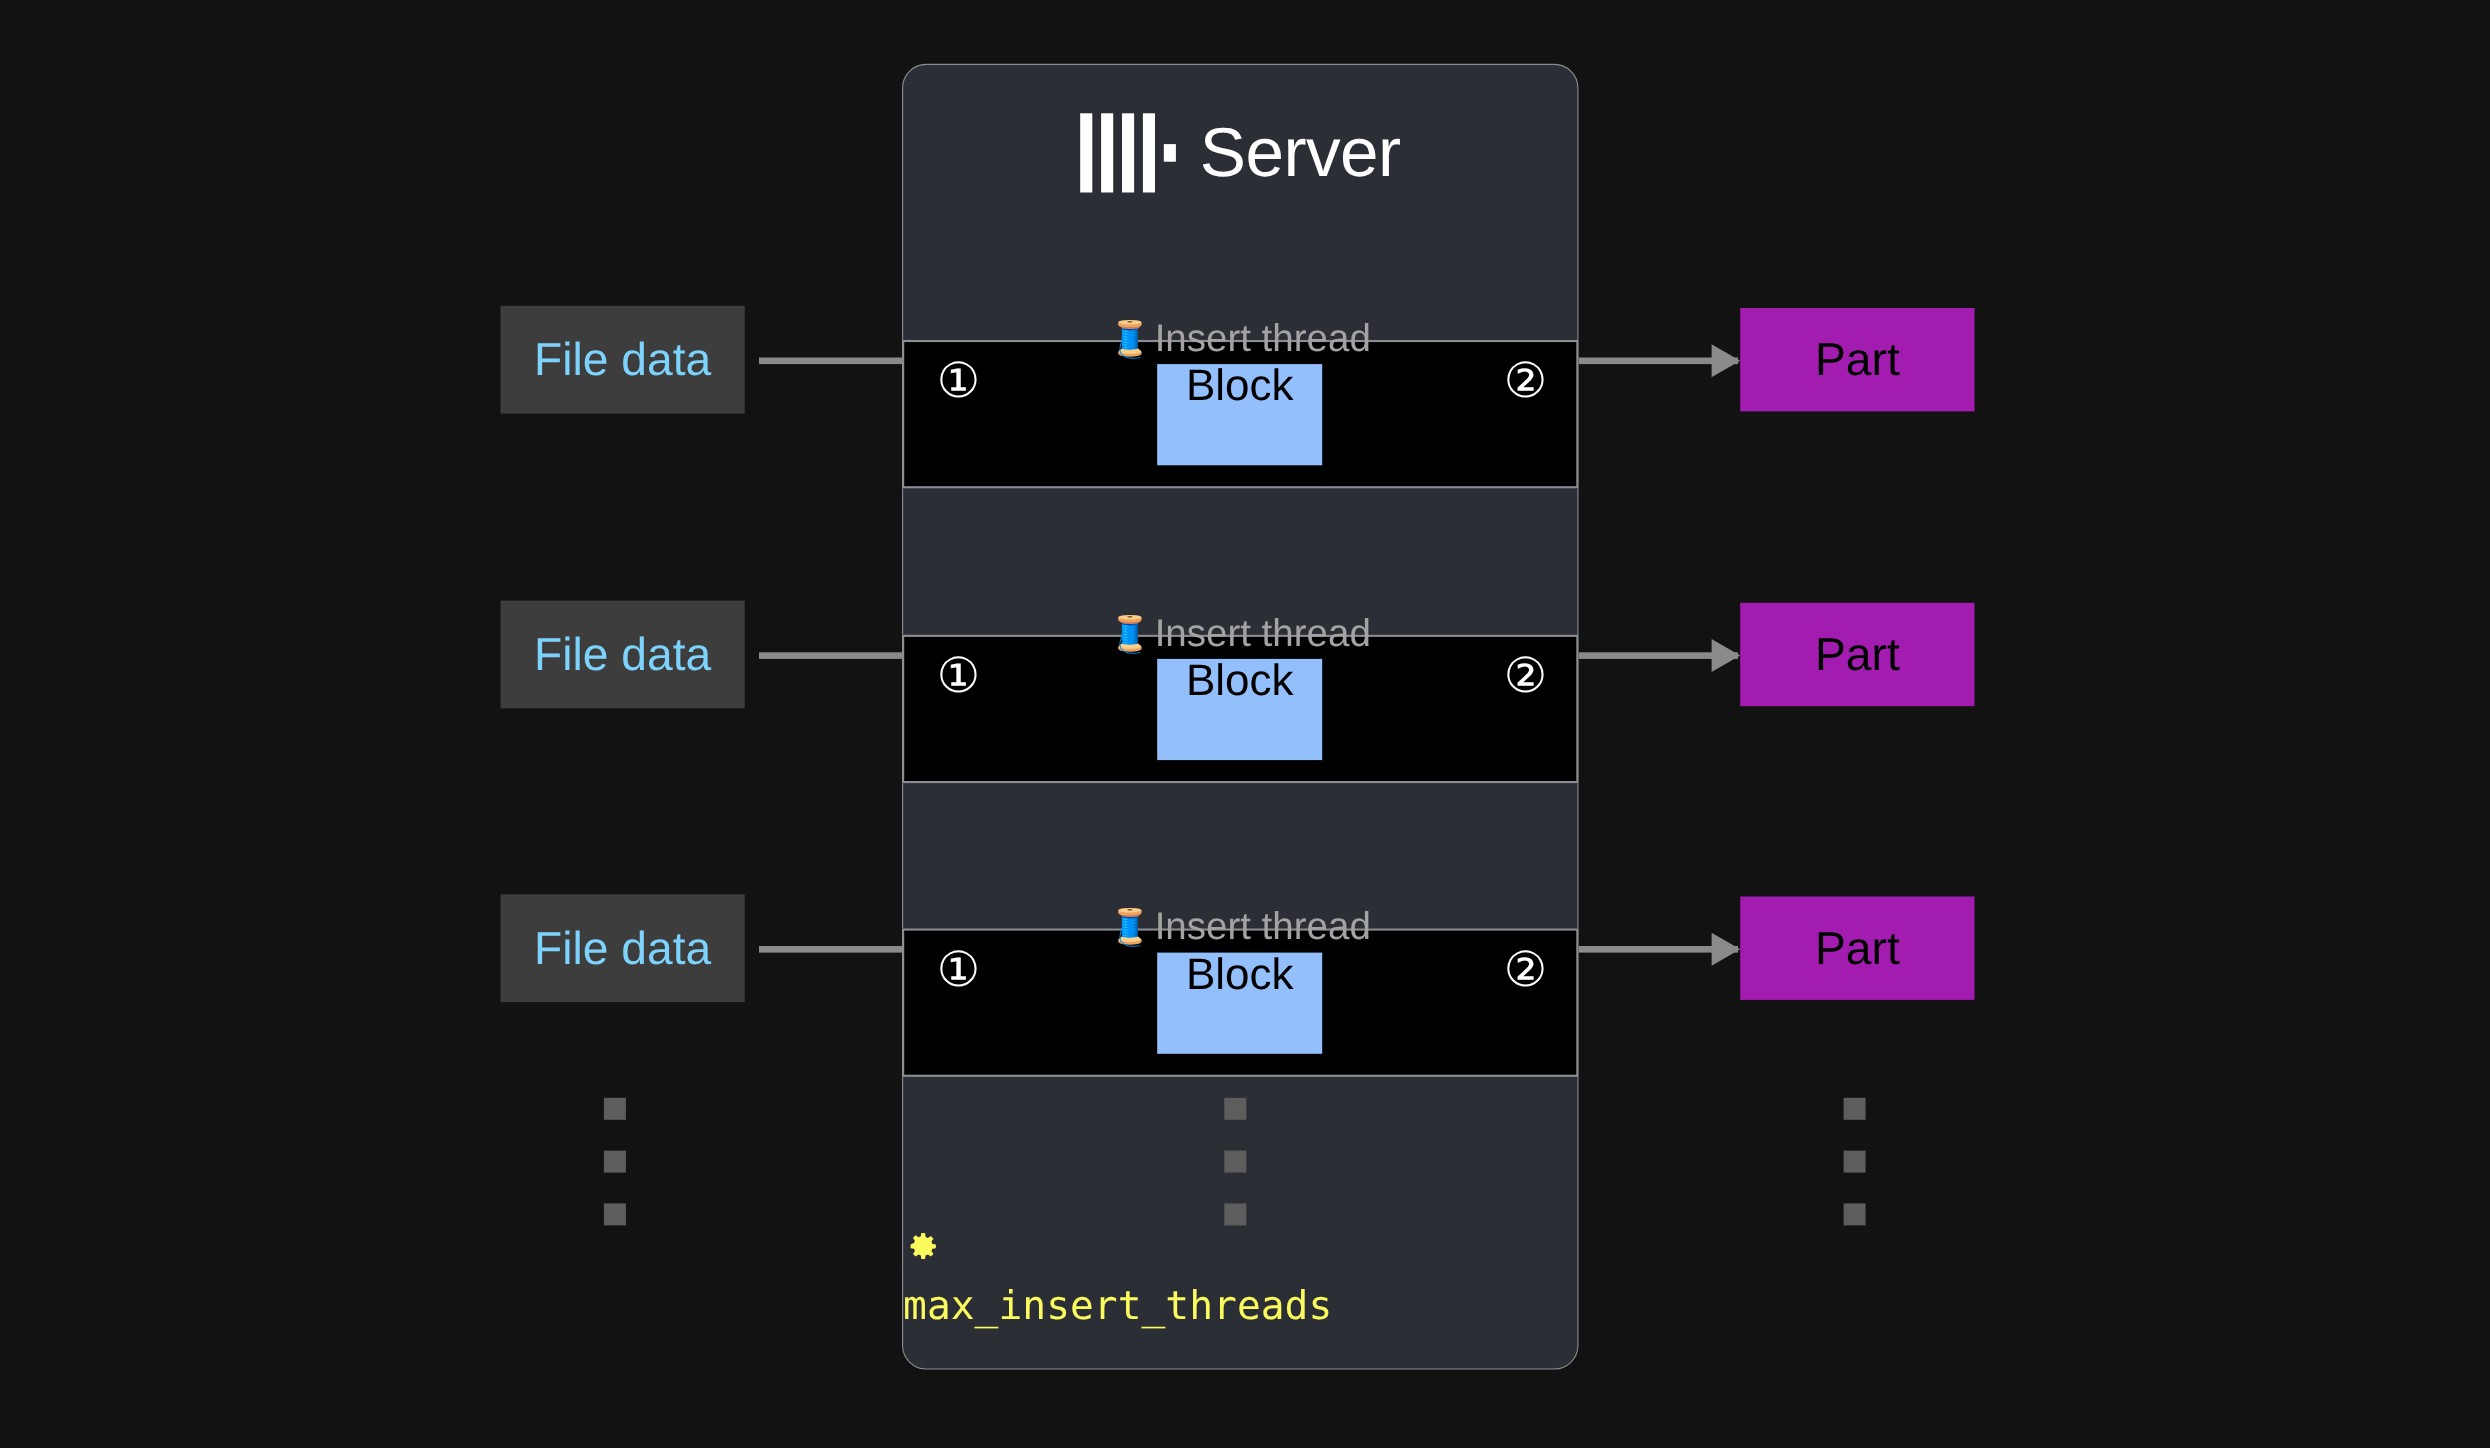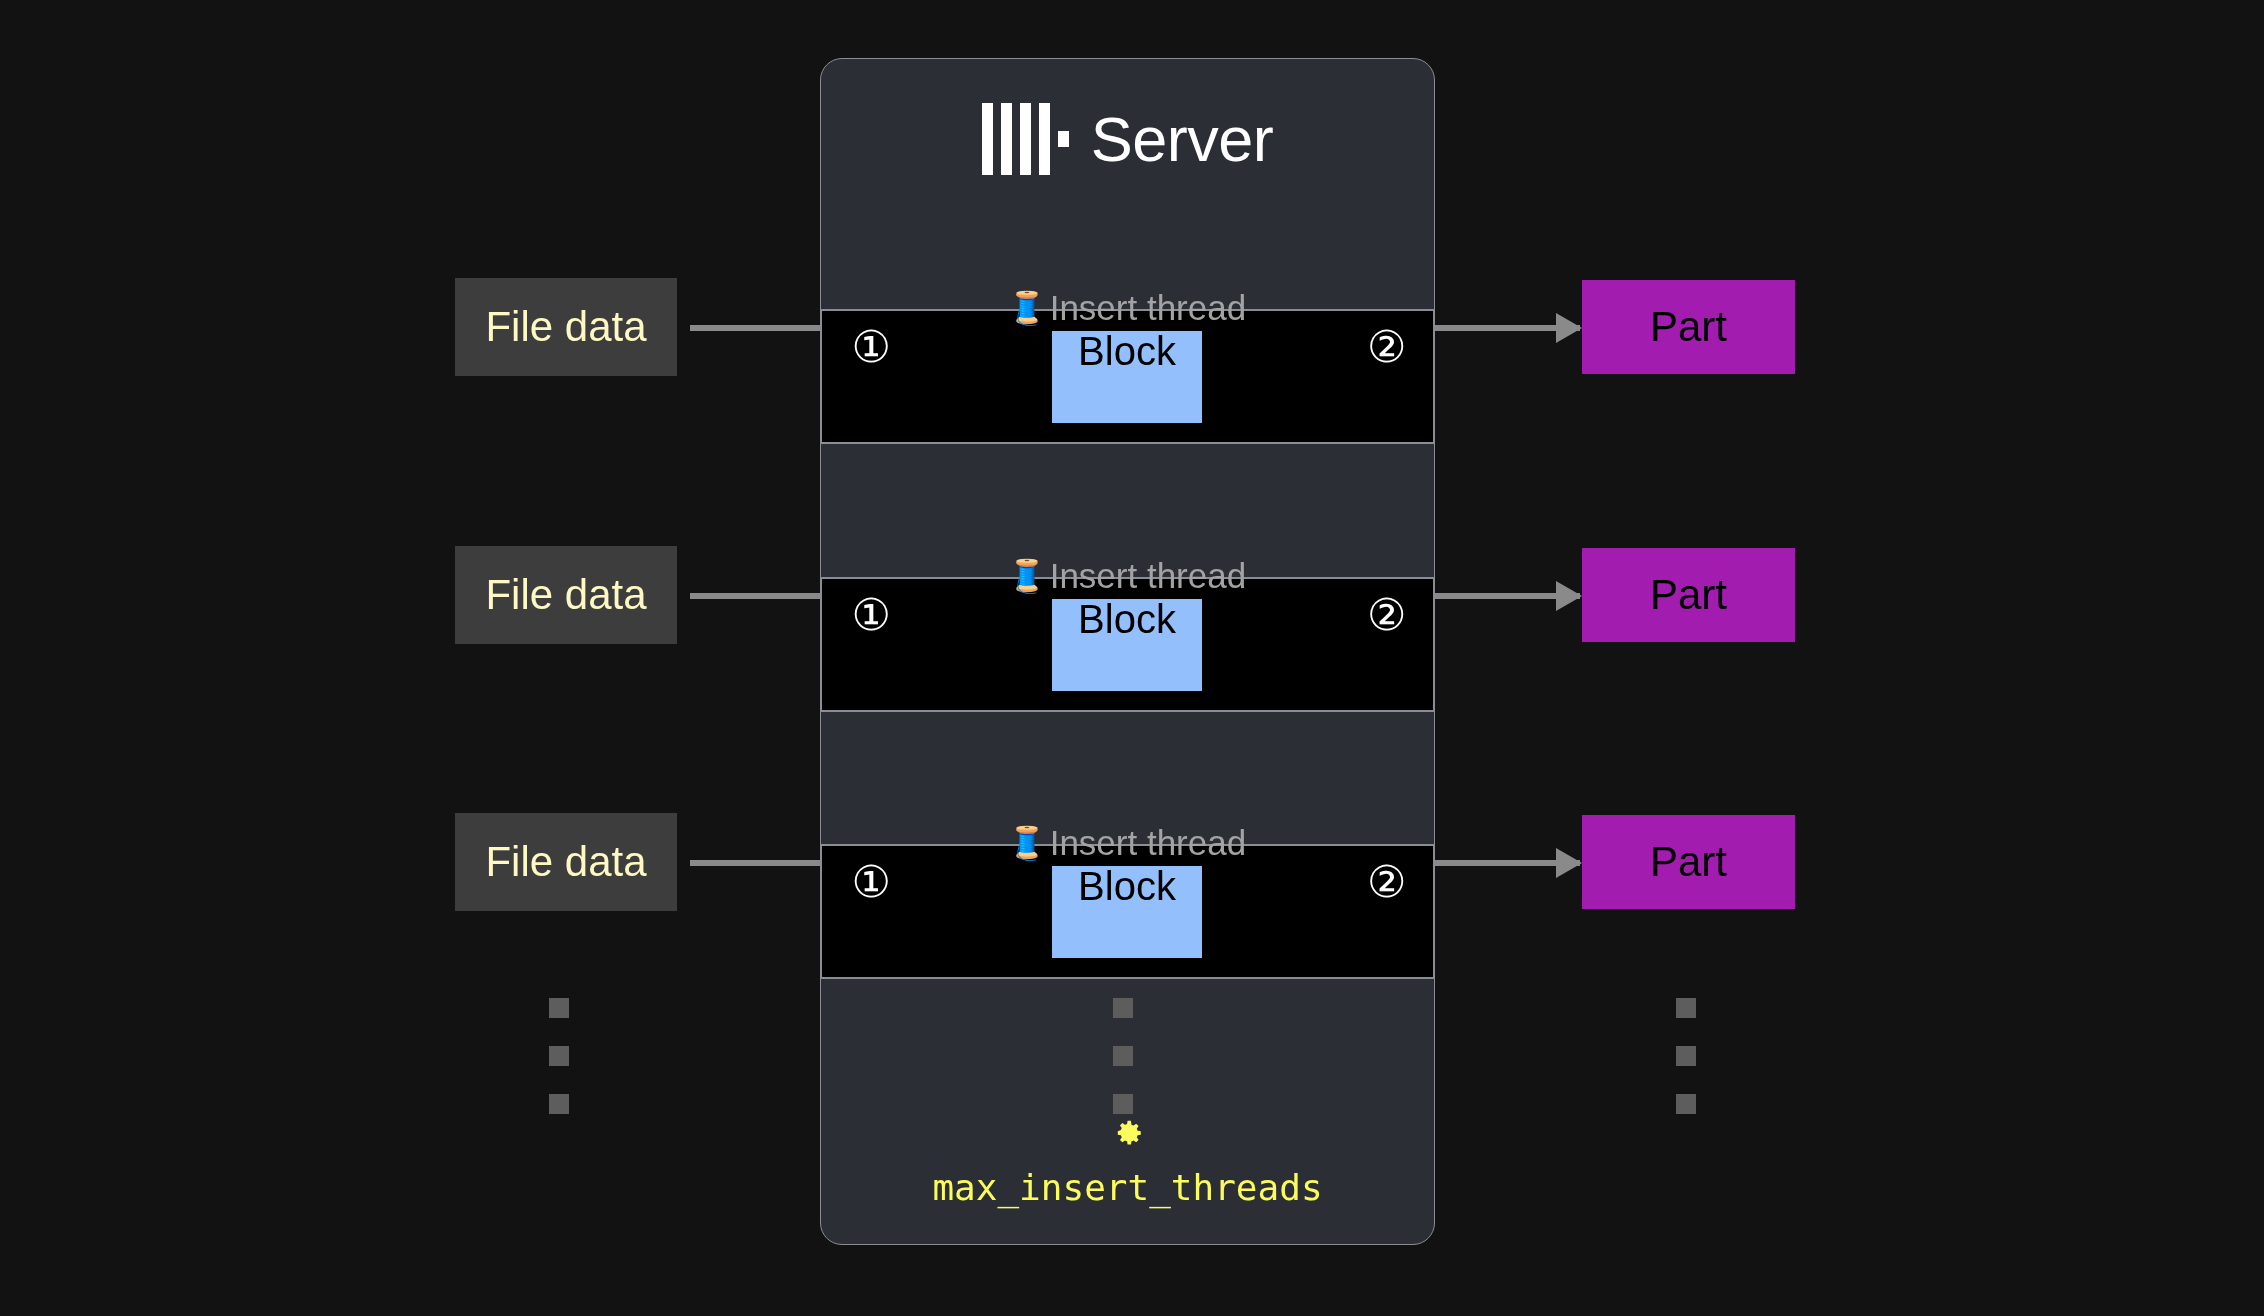--- a/index.html
+++ b/index.html
@@ -148,21 +148,21 @@
     position: absolute;
     width: 222px;
     height: 98px;
     background: #3d3d3d;
     display: flex;
     align-items: center;
     justify-content: center;
     left: 455px;
   }
   .file-box .lbl {
-    color: #fef9c3;
+    color: #7dd3fc;
     font-size: 42px;
     line-height: 1;
   }
   .file-box.r1 { top: 278px; }
   .file-box.r2 { top: 546px; }
   .file-box.r3 { top: 813px; }
 
   .part-box {
     position: absolute;
     width: 213px;
@@ -224,21 +224,20 @@
   .dots.right  { left: 1676px; top: 998px; }
 
   
   .setting {
     position: absolute;
     left: 0;
     bottom: 38px;
     width: 100%;
     display: flex;
     flex-direction: column;
-    align-items: center;
     gap: 20px;
   }
   .setting .gear {
     width: 34px;
     height: 34px;
     display: block;
   }
   .setting .setting-name {
     color: #fbfb5e;
     font-family: "DejaVu Sans Mono", "Liberation Mono", monospace;

